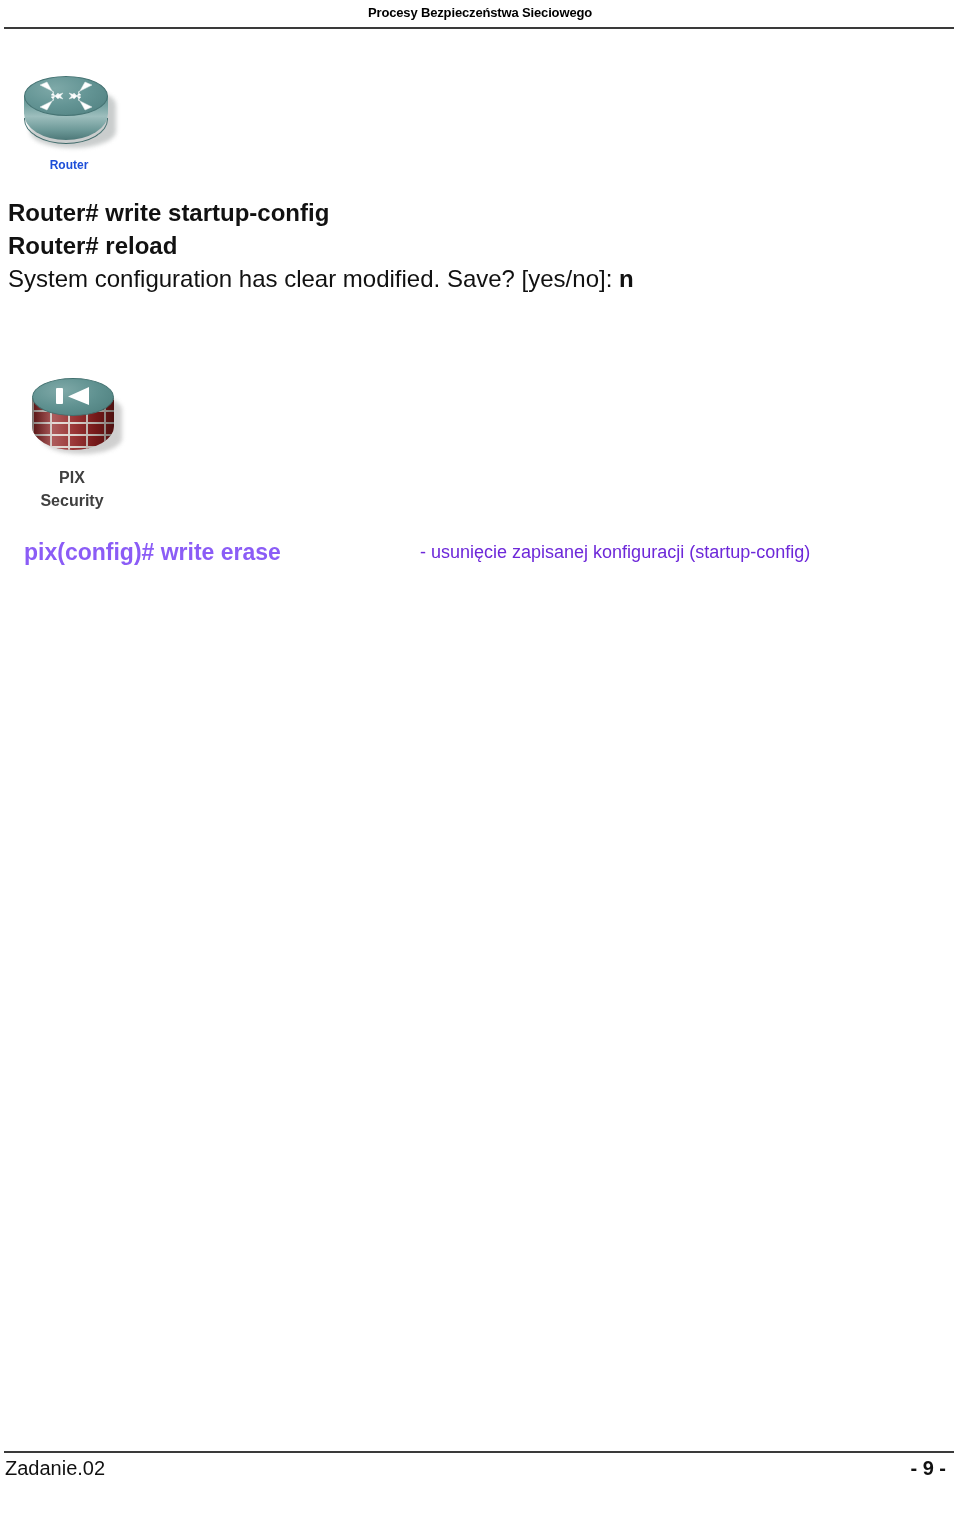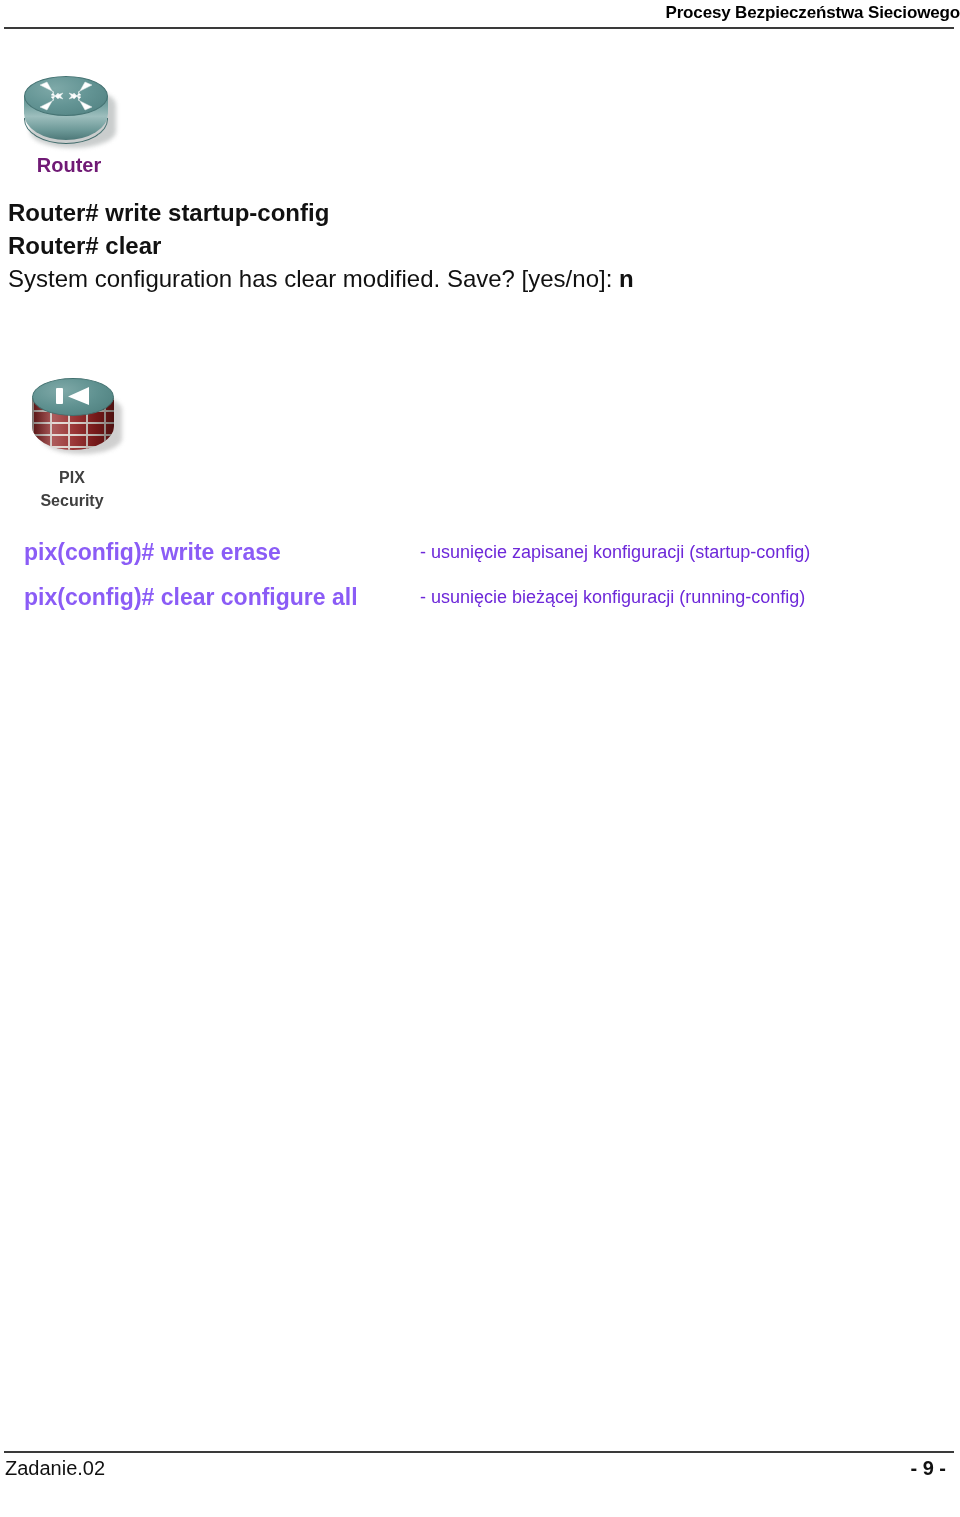--- a/index.html
+++ b/index.html
@@ -23,22 +23,22 @@
     left: 0;
     top: 0;
     width: 960px;
     height: 30px;
   }
   .page-header .header-title {
     position: absolute;
     left: 0;
     top: 1px;
     width: 960px;
-    text-align: right;
-    font-size: 17px;
+    text-align: center;
+    font-size: 13px;
     font-weight: bold;
     letter-spacing: -0.15px;
     line-height: 24px;
     white-space: nowrap;
   }
   .header-rule {
     position: absolute;
     left: 4px;
     top: 27px;
     width: 950px;
@@ -114,24 +114,24 @@
     height: 40px;
   }
   .router-arrows svg { display: block; }
 
   .figure-caption {
     position: absolute;
     left: 0;
     top: 84px;
     width: 110px;
     text-align: center;
-    font-size: 20px;
+    font-size: 12px;
     font-weight: bold;
     line-height: 18px;
-    color: #701a75;
+    color: #1d4ed8;
   }
 
   
   .pix-figure {
     position: absolute;
     left: 14px;
     top: 378px;
     width: 116px;
     height: 140px;
   }
@@ -343,21 +343,21 @@
           <path d="M68,31 L54,24 L57,21 L45,17 L50,23 L53,20 L61,34 Z"></path>
         </g>
       </svg>
     </div>
   </div>
   <div class="figure-caption">Router</div>
 </div>
 
 <div class="router-cli">
   <div class="cli-line bold">Router# write startup-config</div>
-  <div class="cli-line bold">Router# clear</div>
+  <div class="cli-line bold">Router# reload</div>
   <div class="cli-line"><span>System configuration has clear modified. Save? [yes/no]: </span><span class="bold-token">n</span></div>
 </div>
 
 <div class="pix-figure">
   <div class="pix-icon">
     <div class="pix-shadow"></div>
     <div class="brick-body"></div>
     <div class="brick-shade"></div>
     <div class="pix-top"></div>
     <div class="pix-glyph">
@@ -373,23 +373,19 @@
     <div>PIX</div>
     <div>Security</div>
   </div>
 </div>
 
 <div class="pix-commands">
   <div class="cmd-row">
     <div class="cmd-name">pix(config)# write erase</div>
     <div class="cmd-desc">- usunięcie zapisanej konfiguracji (startup-config)</div>
   </div>
-  <div class="cmd-row">
-    <div class="cmd-name">pix(config)# clear configure all</div>
-    <div class="cmd-desc">- usunięcie bieżącej konfiguracji (running-config)</div>
-  </div>
 </div>
 
 <div class="page-footer">
   <div class="footer-rule"></div>
   <div class="footer-left">Zadanie.02</div>
   <div class="footer-right">- 9 -</div>
 </div>
 
 </body></html>

